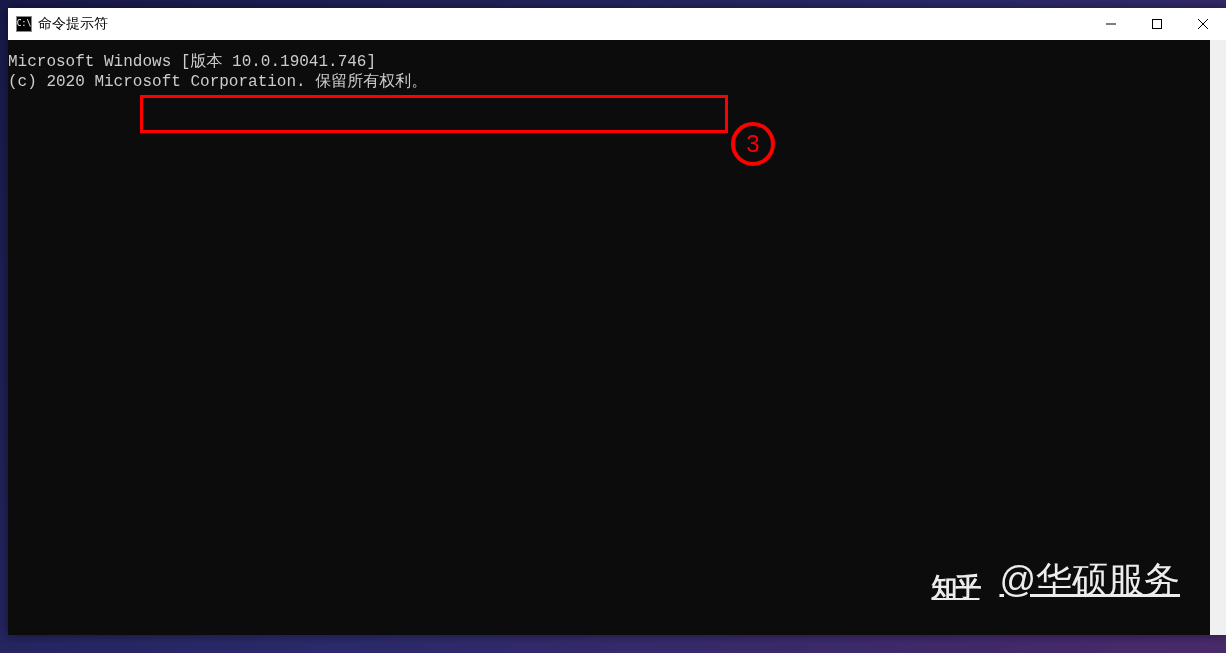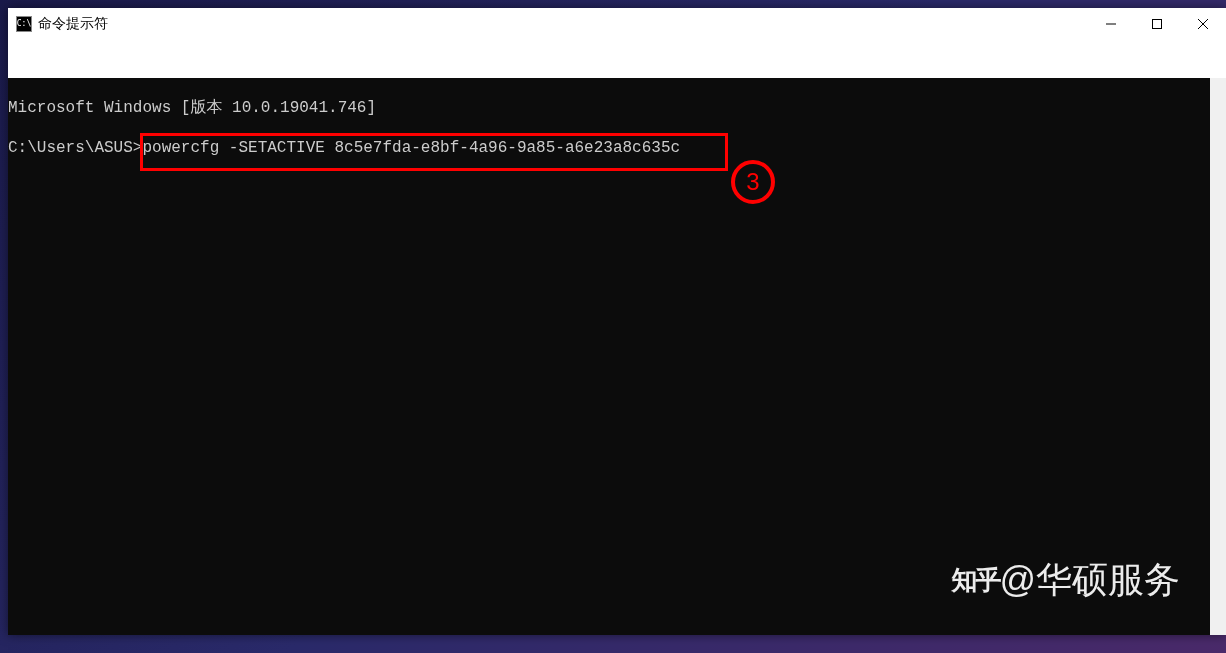--- a/index.html
+++ b/index.html
@@ -79,25 +79,24 @@
       width: 10px;
       height: 10px;
       stroke: #000;
       stroke-width: 1;
       fill: none;
     }
     
     .console-body {
       flex: 1;
       background: #0c0c0c;
-      padding: 20px 0 0 0;
+      padding: 12px 0 0 0;
       position: relative;
       overflow: hidden;
       border-right: 16px solid #f0f0f0;
-      margin-top: 38px;
     }
     
     .console-text {
       font-family: "NSimSun", "SimSun", Consolas, "Courier New", monospace;
       font-size: 16px;
       color: #cccccc;
       line-height: 20px;
       white-space: pre;
     }
     
@@ -128,25 +127,26 @@
       font-weight: normal;
       z-index: 10;
       font-family: Arial, sans-serif;
     }
     
     .watermark {
       position: absolute;
       bottom: 30px;
       right: 30px;
       display: flex;
-      align-items: center;
-      gap: 0;
+      align-items: flex-end;
+      gap: 20px;
       color: #ffffff;
       z-index: 20;
       opacity: 0.92;
+      text-decoration: underline;
     }
     
     .watermark-logo {
       font-size: 26px;
       font-weight: bold;
       font-family: "Microsoft YaHei", sans-serif;
       letter-spacing: -2px;
     }
     
     .watermark-text {
@@ -215,23 +215,21 @@
         <svg viewBox="0 0 10 10">
           <line x1="0" y1="0" x2="10" y2="10"></line>
           <line x1="10" y1="0" x2="0" y2="10"></line>
         </svg>
       </button>
     </div>
   </div>
 
   <div class="console-body">
     <div class="console-text">Microsoft Windows [版本 10.0.19041.746]</div>
-    <div class="prompt-line console-text">
-      <span>C:\Users\ASUS&gt;</span><span>powercfg -SETACTIVE 8c5e7fda-e8bf-4a96-9a85-a6e23a8c635c</span>
-    </div>
+    <div class="console-text">(c) 2020 Microsoft Corporation. 保留所有权利。</div>
 
     <div class="highlight-box" style="left: 132px; top: 55px; width: 588px; height: 38px;"></div>
 
     <div class="annotation-circle" style="left: 723px; top: 82px;">
       <span>3</span>
     </div>
 
     <div class="watermark">
       <span class="watermark-logo">知乎</span>
       <span class="watermark-text">@华硕服务</span>

